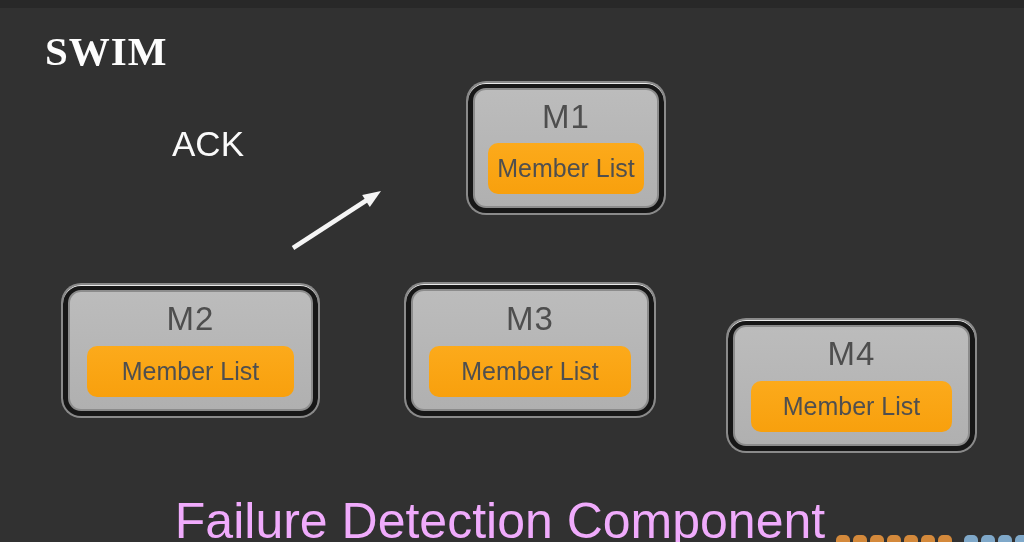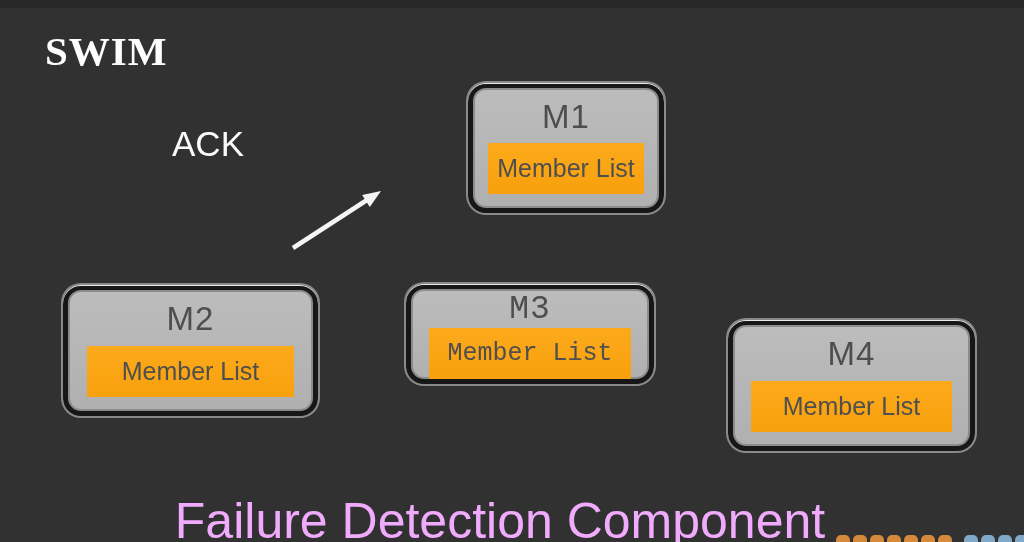--- a/index.html
+++ b/index.html
@@ -75,32 +75,32 @@
     justify-content: center;
     font-size: 33px;
     color: #4e4e4e;
     letter-spacing: 1px;
   }
   .node-button {
     width: 86%;
     height: 51px;
     margin-bottom: 12px;
     background: linear-gradient(180deg, #fcaa1b 0%, #f8a00d 100%);
-    border-radius: 0;
+    border-radius: 10px;
     display: flex;
     align-items: center;
     justify-content: center;
     font-size: 25px;
     color: #4f4f4f;
     flex-shrink: 0;
   }
 
   #node-m1 { left: 420px; top: 83px;  width: 196px; height: 130px; margin-left: 48px; }
   #node-m2 { left: 63px;  top: 285px; width: 255px; height: 131px; }
-  #node-m3 { left: 406px; top: 284px; width: 248px; height: 100px; font-family: Liberation Mono, monospace; }
+  #node-m3 { left: 406px; top: 284px; width: 248px; height: 132px; }
   #node-m4 { left: 728px; top: 288px; width: 247px; height: 131px; margin-top: 32px; }
 
   .caption {
     position: absolute;
     left: 500px;
     top: 492px;
     transform: translateX(-50%);
     color: #f0abfc;
     font-size: 50px;
     white-space: nowrap;

